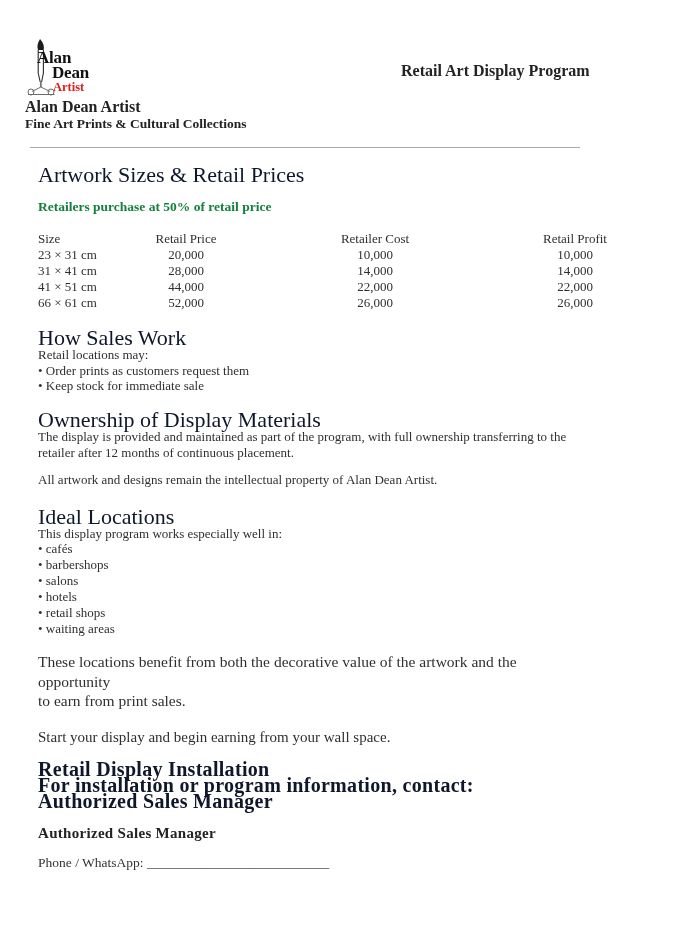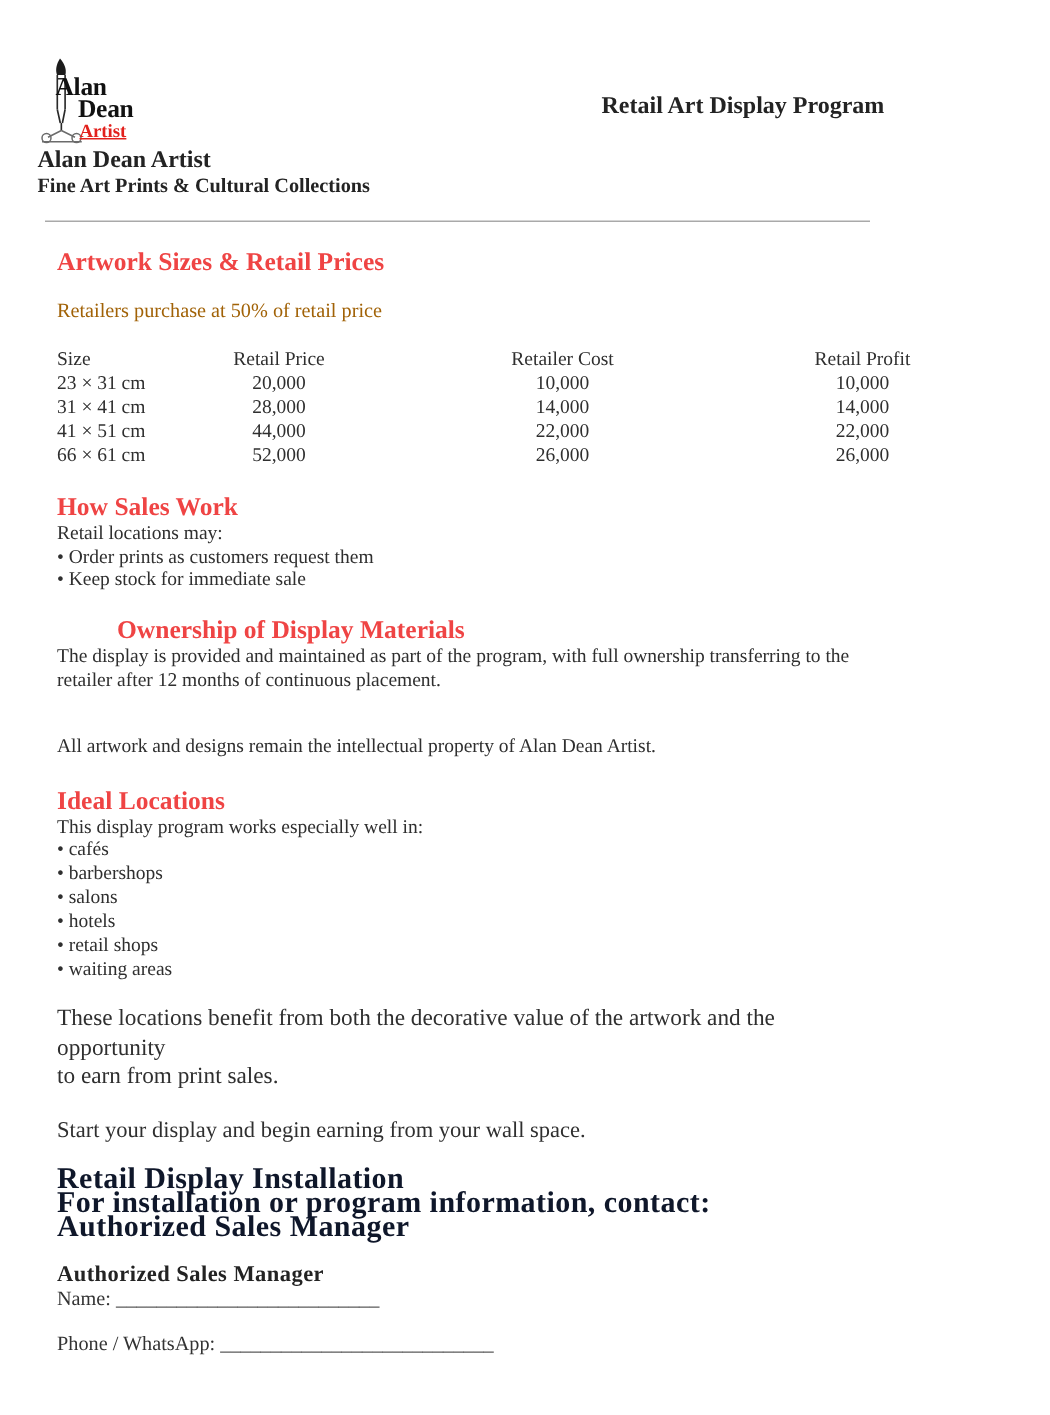--- a/index.html
+++ b/index.html
@@ -6,38 +6,38 @@
   .page{
     position:relative;width:608px;height:943px;background:#ffffff;overflow:hidden;
     font-family:"Liberation Serif", serif;color:#2f2f2f;
   }
   
   .logo{position:absolute;left:25px;top:36px;width:110px;height:62px;}
   .logo svg{position:absolute;left:0;top:2px;}
   .logo-word{position:absolute;font-weight:bold;color:#111;line-height:1;white-space:nowrap;}
   .logo-alan{left:12px;top:13px;font-size:17px;letter-spacing:-0.2px;}
   .logo-dean{left:27px;top:28px;font-size:17px;letter-spacing:-0.2px;font-family:Liberation Serif, serif;}
-  .logo-artist{left:28px;top:45px;font-size:12.5px;color:#e2201c;text-decoration:underline;}
+  .logo-artist{left:28px;top:45px;font-size:12.5px;color:#e2201c;}
   .doc-title{position:absolute;left:401px;top:61px;font-size:16px;font-weight:bold;color:#232323;line-height:19px;white-space:nowrap;}
   .identity{position:absolute;left:25px;top:98px;color:#232323;}
   .identity-name{font-size:16px;font-weight:bold;line-height:17px;}
   .identity-tagline{font-size:13.5px;font-weight:bold;line-height:14px;margin-top:2px;}
   .rule{position:absolute;left:30px;right:28px;top:147px;height:0;border-top:1px solid #a9a9a9;}
   
   .main{position:absolute;left:38px;top:160px;right:24px;}
-  h2{margin:0;font-size:17px;line-height:19px;font-weight:bold;color:#ef4444;}
+  h2{margin:0;font-size:22px;line-height:19px;font-weight:normal;color:#0f172a;}
   .h2-s1{margin-top:5px;}
   .h2-s2{margin-top:17px;}
-  .h2-s3{margin-top:16px;margin-left:40px;}
+  .h2-s3{margin-top:16px;}
   .h2-s4{margin-top:19px;}
   .body13{font-size:13px;line-height:15.5px;margin:0;}
-  .note{font-size:13.5px;font-weight:normal;margin:15px 0 0 0;line-height:16px;color:#a16207;}
+  .note{font-size:13.5px;font-weight:bold;margin:15px 0 0 0;line-height:16px;color:#15803d;}
   .preline{white-space:pre-line;}
   .para16{font-size:13px;line-height:16px;margin:0;}
-  .para2{margin-top:28px;}
+  .para2{margin-top:11px;}
   
   table{border-collapse:collapse;table-layout:fixed;width:600px;margin-top:16px;}
   th,td{padding:0;font-weight:normal;font-size:13px;line-height:16px;text-align:center;color:#2f2f2f;}
   th:first-child,td:first-child{text-align:left;}
   
   ul{list-style:none;margin:0;padding:0;}
   .bullets li{font-size:13px;line-height:15.5px;}
   .bullets-loc li{font-size:13px;line-height:16px;}
   .bullets li::before,.bullets-loc li::before{content:"\2022  ";}
   .bullets-loc{margin-top:0;}
@@ -152,18 +152,17 @@
 
     <p class="benefit preline">These locations benefit from both the decorative value of the artwork and the opportunity
 to earn from print sales.</p>
     <p class="cta">Start your display and begin earning from your wall space.</p>
 
     <p class="contact-block preline">Retail Display Installation
 For installation or program information, contact:
 Authorized Sales Manager</p>
 
     <p class="manager-heading">Authorized Sales Manager</p>
-    <p class="form-line"><span>Name:</span> <span>__________________________</span></p>
 
     <p class="form-line phone-line"><span>Phone / WhatsApp:</span> <span>___________________________</span></p>
 
   </div>
 </div>
 
 </body></html>

